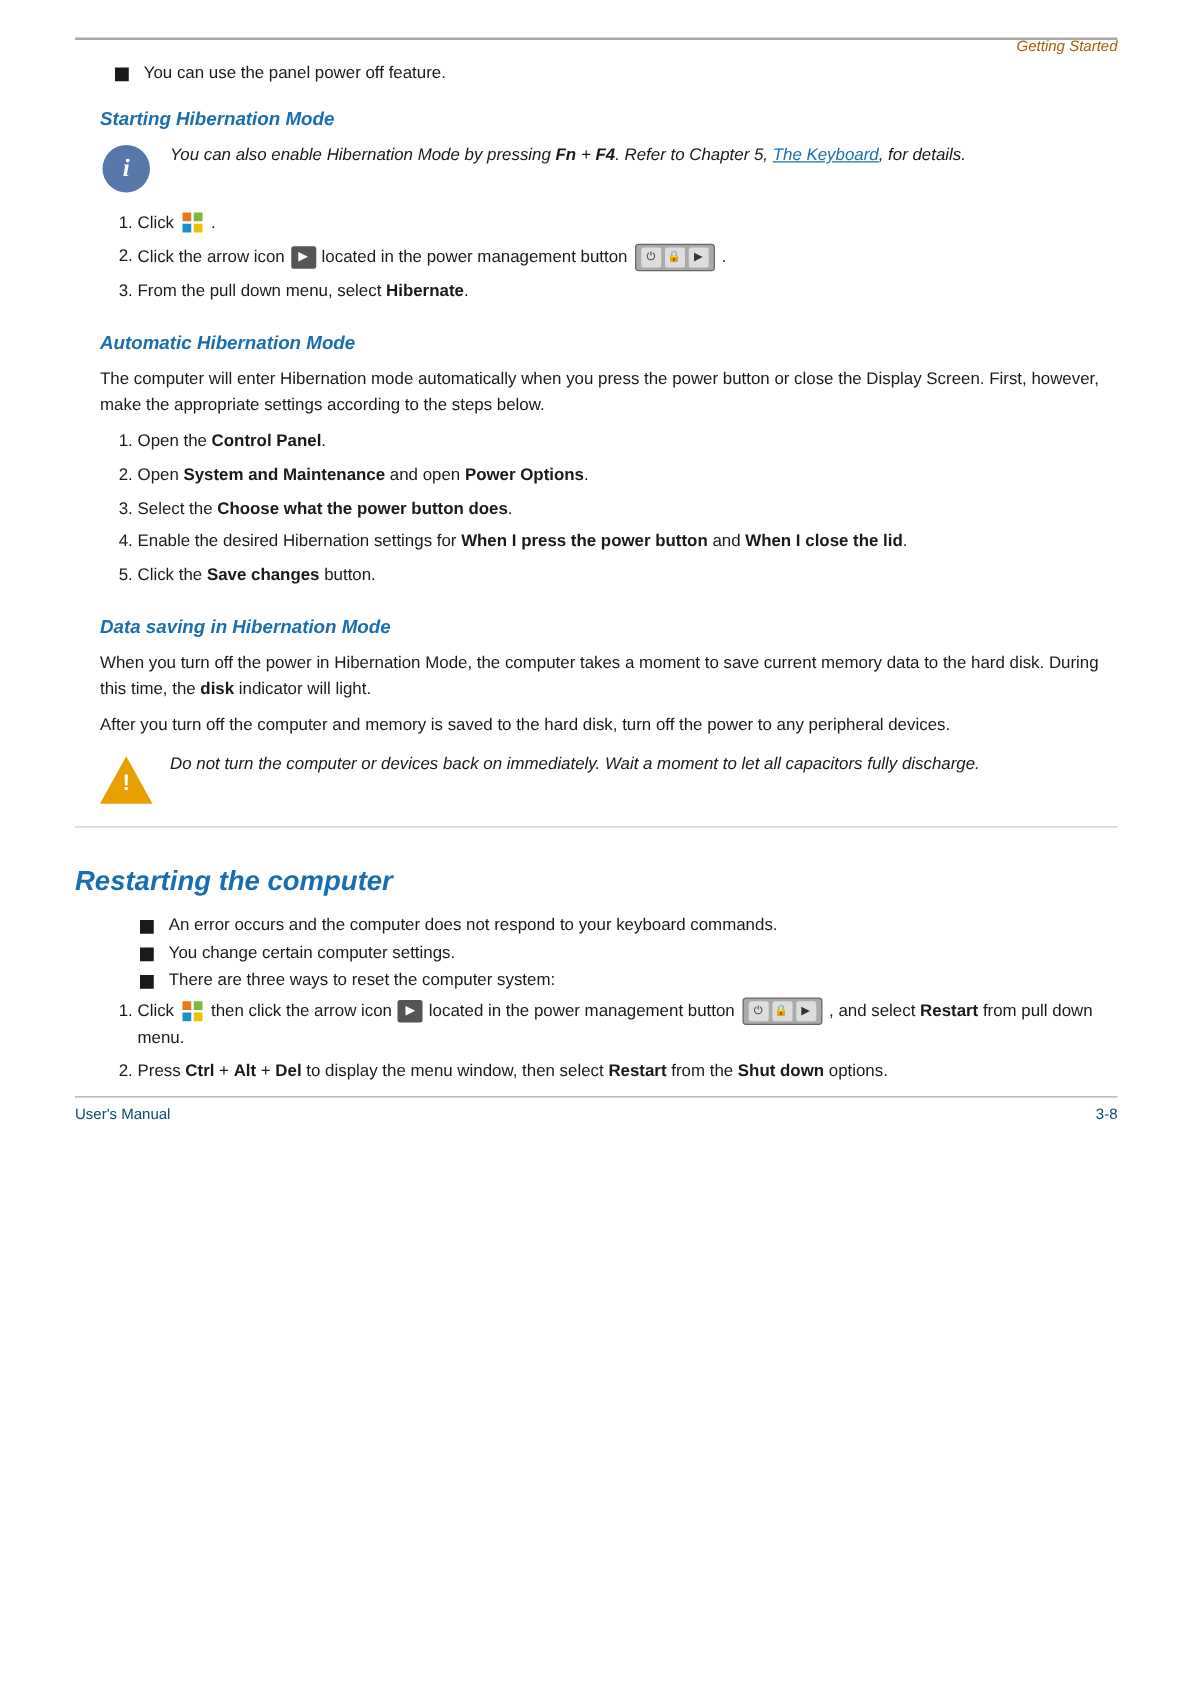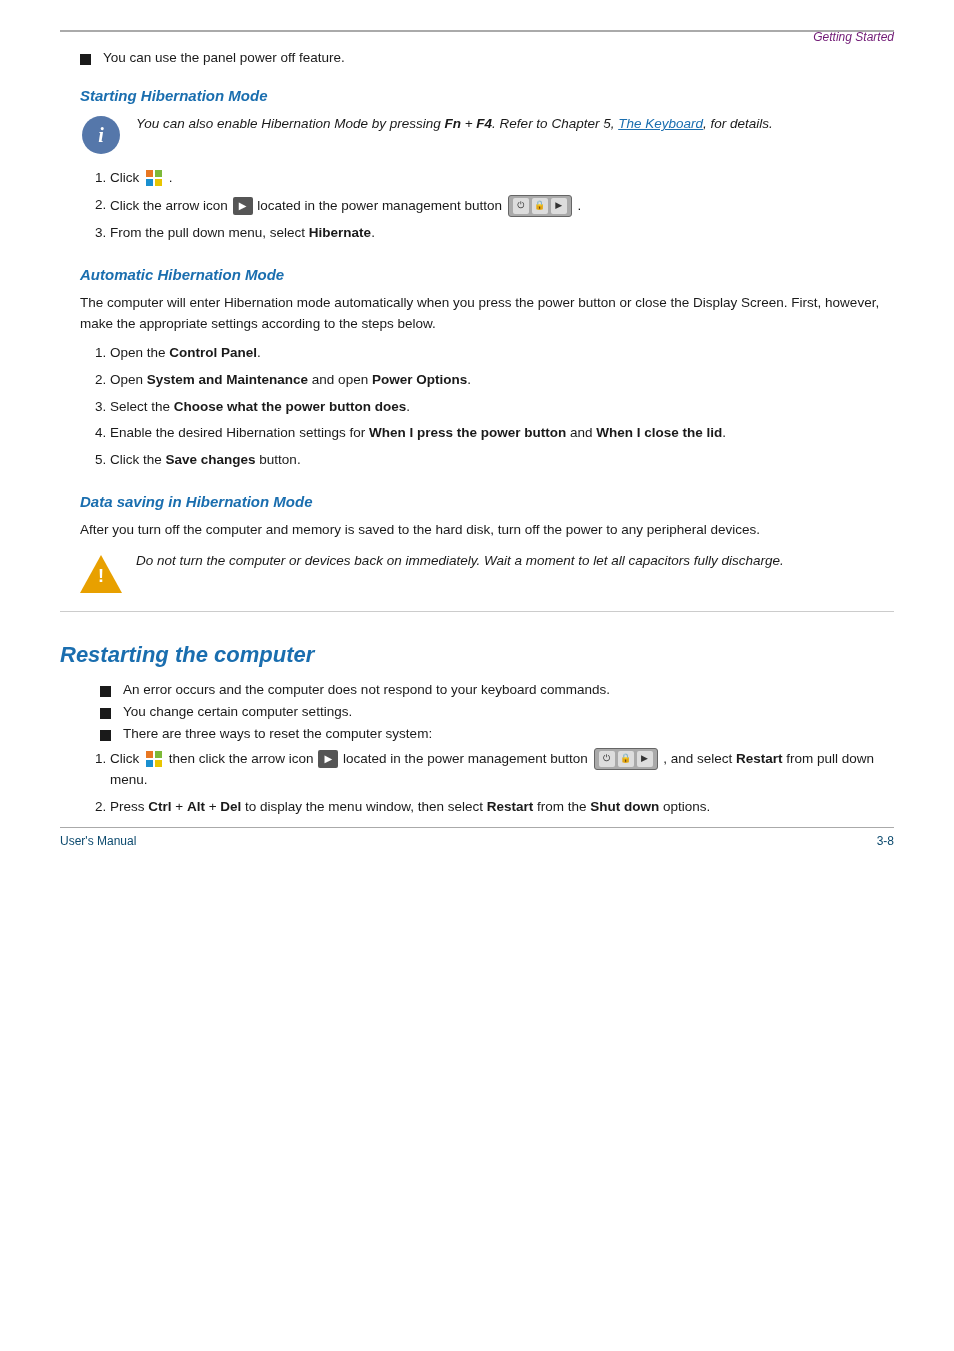--- a/index.html
+++ b/index.html
@@ -18,28 +18,28 @@
     }
     .top-rule {
       border-top: 2px solid #aaa;
       margin-bottom: 18px;
     }
     .header-right {
       position: absolute;
       top: 30px;
       right: 60px;
       font-size: 12px;
-      color: #701a75;
+      color: #a16207;
       font-style: italic;
     }
     .bullet-item {
       display: flex;
       align-items: center;
       margin-bottom: 7px;
-      margin-left: 20px;
+      margin-left: 32px;
     }
     .bullet-square {
       display: inline-block;
       width: 11px;
       height: 11px;
       background: #1a1a1a;
       margin-top: 3px;
       margin-right: 12px;
       flex-shrink: 0;
     }
@@ -252,20 +252,21 @@
       <li>Open the <b>Control Panel</b>.</li>
       <li>Open <b>System and Maintenance</b> and open <b>Power Options</b>.</li>
       <li>Select the <b>Choose what the power button does</b>.</li>
       <li>Enable the desired Hibernation settings for <b>When I press the power button</b> and <b>When I close the lid</b>.</li>
       <li>Click the <b>Save changes</b> button.</li>
     </ol>
   </div>
 
   <div class="section-content">
     <div class="section-title">Data saving in Hibernation Mode</div>
+    <p>When you turn off the power in Hibernation Mode, the computer takes a moment to save current memory data to the hard disk. During this time, the <b>disk</b> indicator will light.</p>
     <p>After you turn off the computer and memory is saved to the hard disk, turn off the power to any peripheral devices.</p>
 
     <div class="info-box" style="margin-top:10px;">
       <div class="info-icon" style="padding-top:4px;">
         <div style="position:relative;width:42px;height:38px;">
           <div style="width:0;height:0;border-left:21px solid transparent;border-right:21px solid transparent;border-bottom:38px solid #e8a000;"></div>
           <div style="position:absolute;top:12px;left:50%;transform:translateX(-50%);color:white;font-weight:bold;font-size:18px;line-height:1;">!</div>
         </div>
       </div>
       <div class="info-text">Do not turn the computer or devices back on immediately. Wait a moment to let all capacitors fully discharge.</div>

